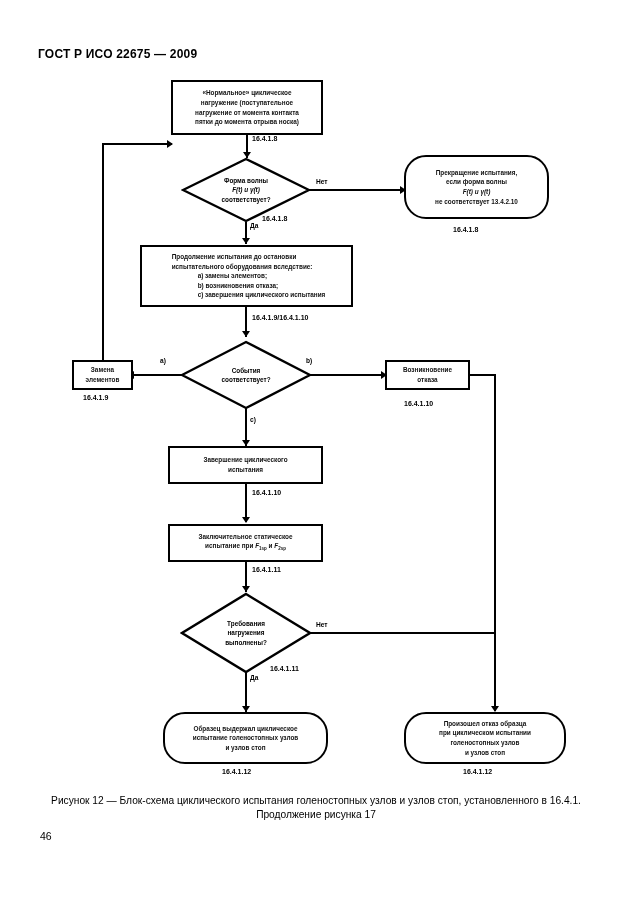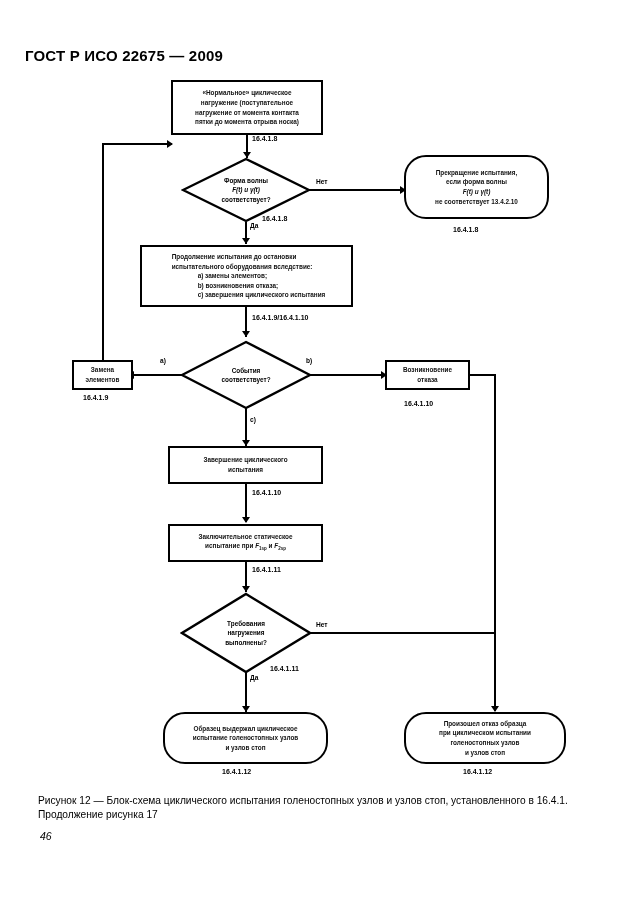--- a/index.html
+++ b/index.html
@@ -4,33 +4,32 @@
 <style>
   html,body{margin:0;padding:0;}
   body{
     width:630px;height:913px;background:#ffffff;
     font-family:"Liberation Sans", sans-serif;
     color:#000;position:relative;overflow:hidden;
   }
   .page{position:absolute;left:0;top:0;width:630px;height:913px;}
 
   .doc-header{
-    position:absolute;left:25px;top:47px;
-    font-size:15px;font-weight:bold;letter-spacing:.2px;
+    position:absolute;left:38px;top:47px;
+    font-size:12px;font-weight:bold;letter-spacing:.2px;
   }
 
   .page-num{
     position:absolute;left:40px;top:830px;
     font-size:10.5px;
-    font-style:italic;
   }
 
   .caption{
     position:absolute;left:38px;top:794px;width:556px;
-    font-size:10.2px;line-height:14px;
+    font-size:10.2px;line-height:14px;text-align:center;
   }
   .caption .l1{display:block;}
   .caption .l2{display:block;}
 
   
   .chart{position:absolute;left:0;top:0;width:630px;height:790px;}
 
   .node{position:absolute;box-sizing:border-box;
     display:flex;align-items:center;justify-content:center;
     text-align:center;font-weight:bold;color:#111;}

